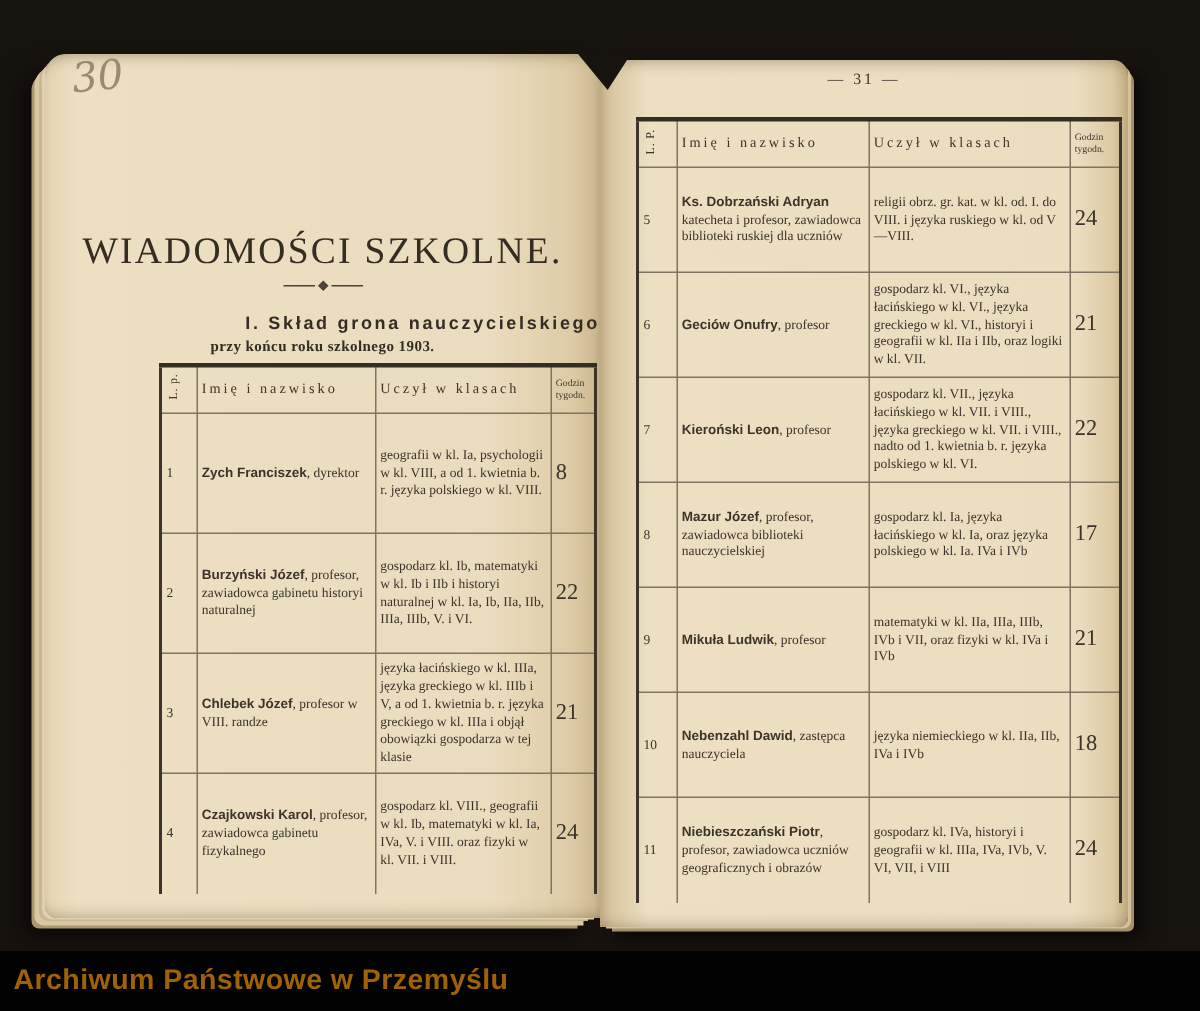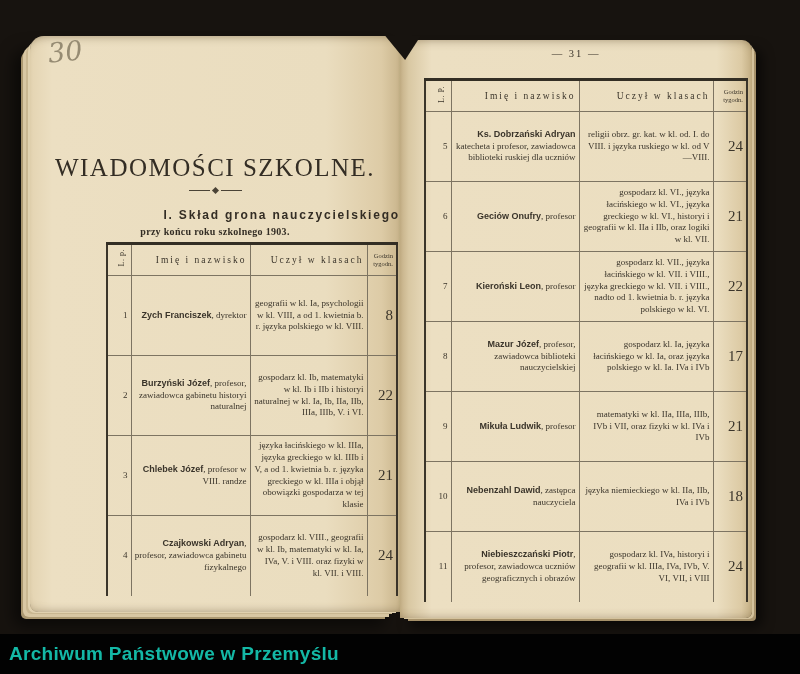--- a/index.html
+++ b/index.html
@@ -73,42 +73,42 @@
     border-collapse:collapse;table-layout:fixed;
     position:absolute;
     border-left:2px solid #3b352a;border-right:2px solid #3b352a;
     border-top:3px solid #33 302 8;
     border-top:3px solid #332e24;
     font-size:9px;line-height:1.32;color:#3a342a;
   }
   #left-table{left:76px;top:206px;width:292px;}
   #right-table{left:24px;top:38px;width:324px;}
   .roster td,.roster th{
-    border:1px solid #7d7462;padding:2px 3px;text-align:right;vertical-align:middle;
+    border:1px solid #7d7462;padding:2px 3px;text-align:left;vertical-align:middle;
     overflow:hidden;
   }
   .roster tr:last-child td{border-bottom:none;}
   .roster th{font-weight:normal;height:26px;}
   .h-name,.h-classes{font-size:9.5px;letter-spacing:2px;}
   .h-hours{font-size:6.5px;line-height:1.25;}
   .h-lp span{display:inline-block;writing-mode:vertical-rl;transform:rotate(180deg);font-size:8px;letter-spacing:.5px;}
   .c-name b{font-family:"Liberation Sans",sans-serif;font-size:9px;}
   .c-hours{font-size:15px;}
   col.w-lp{width:24px;} col.w-name{width:119px;} col.w-cls{width:117px;} col.w-hrs{width:30px;}
   #right-table col.w-lp{width:26px;} #right-table col.w-name{width:128px;}
   #right-table col.w-cls{width:134px;} #right-table col.w-hrs{width:34px;}
   
   tr.rh-80{height:80px;} tr.rh-70{height:70px;}
   
   #watermark-bar{
     position:absolute;left:0;bottom:0;width:800px;height:40px;background:#020202;
     display:flex;align-items:center;
   }
   #watermark-bar .wm-text{
-    margin-left:9px;color:#14b8a6;font-family:"Liberation Sans",sans-serif;
+    margin-left:9px;color:#a16207;font-family:"Liberation Sans",sans-serif;
     font-weight:bold;font-size:19px;letter-spacing:.3px;
   }
 </style>
 </head>
 <body>
 
 <div id="stage">
 
   <div class="page" id="left-page">
     <div id="pencil-note">30</div>
@@ -157,21 +157,21 @@
 
           <tr class="rh-80">
             <td class="c-num">3</td>
             <td class="c-name"><b>Chlebek Józef</b><span>, profesor w VIII. randze</span></td>
             <td class="c-classes">języka łacińskiego w kl. IIIa, języka greckiego w kl. IIIb i V, a od 1. kwietnia b. r. języka greckiego w kl. IIIa i objął obowiązki gospodarza w tej klasie</td>
             <td class="c-hours">21</td>
           </tr>
 
           <tr class="rh-80">
             <td class="c-num">4</td>
-            <td class="c-name"><b>Czajkowski Adryan</b><span>, profesor, zawiadowca gabinetu fizykalnego</span></td>
+            <td class="c-name"><b>Czajkowski Karol</b><span>, profesor, zawiadowca gabinetu fizykalnego</span></td>
             <td class="c-classes">gospodarz kl. VIII., geografii w kl. Ib, matematyki w kl. Ia, IVa, V. i VIII. oraz fizyki w kl. VII. i VIII.</td>
             <td class="c-hours">24</td>
           </tr>
         </tbody>
     </table>
   </div>
 
   <div class="page" id="right-page">
     <div class="rp-pagenum">— 31 —</div>
 

